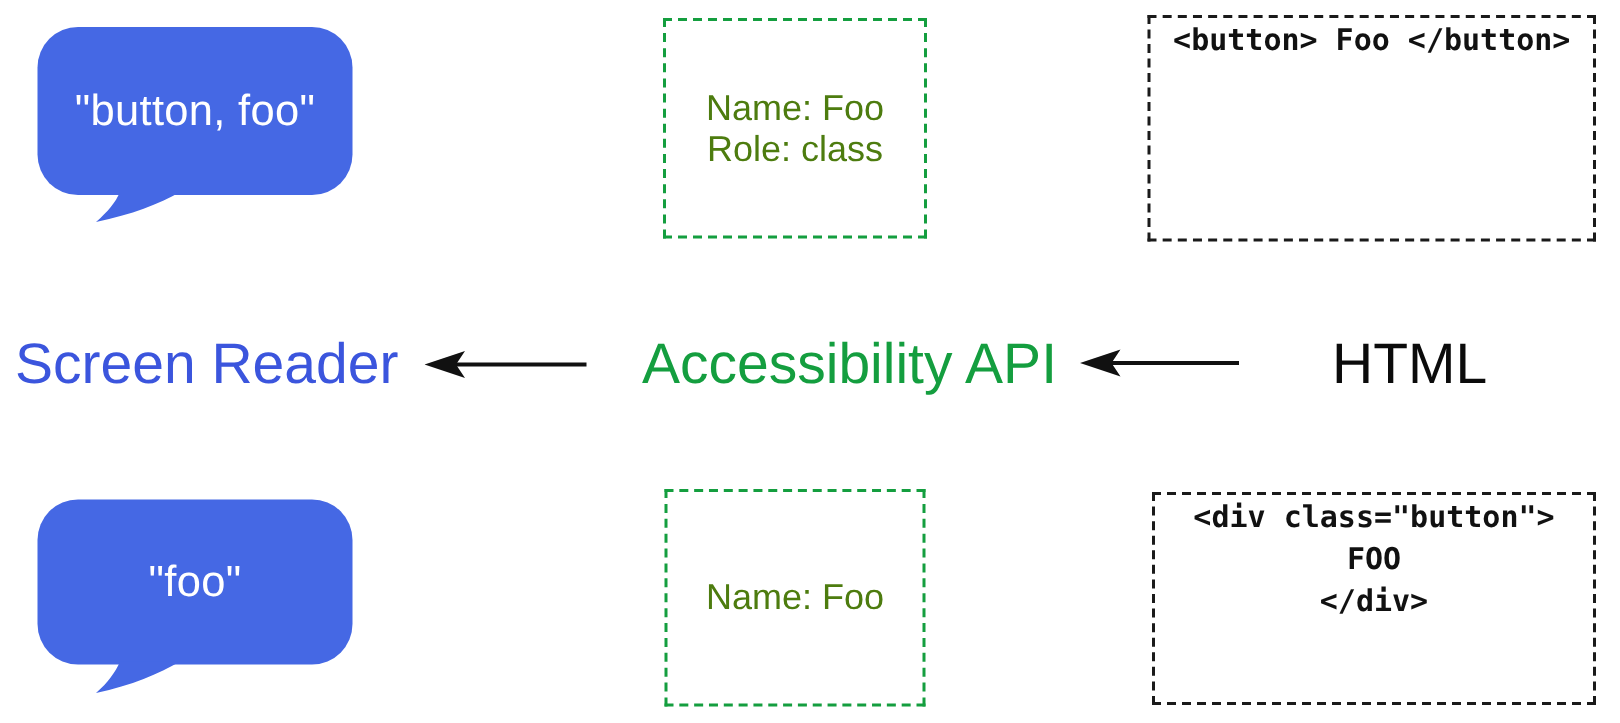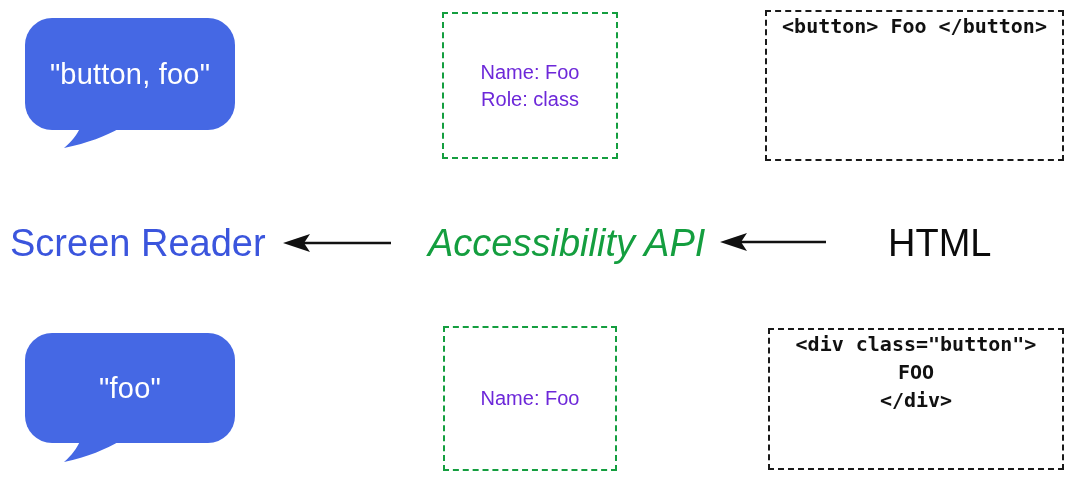--- a/index.html
+++ b/index.html
@@ -32,22 +32,22 @@
   .a11y-box {
     position: absolute;
     border: 2px dashed #149e3f;
     display: flex;
     flex-direction: column;
     align-items: center;
     justify-content: center;
     text-align: center;
   }
   .a11y-box .a11y-line {
-    color: #6d28d9;
-    font-size: 20px;
+    color: #4d7c0f;
+    font-size: 24px;
     line-height: 27px;
   }
   .code-box {
     position: absolute;
     border: 2px dashed #1a1a1a;
     display: flex;
     flex-direction: column;
     align-items: center;
     justify-content: flex-start;
     text-align: center;
@@ -61,21 +61,21 @@
     white-space: pre;
   }
 
   
   .pipe-label {
     position: absolute;
     font-size: 38px;
     white-space: nowrap;
   }
   .pipe-label.blue  { color: #3b55dd; }
-  .pipe-label.green { color: #149e3f; font-style: italic; }
+  .pipe-label.green { color: #149e3f; }
   .pipe-label.black { color: #0b0b0b; }
 
   .arrow-svg { position: absolute; }
 </style>
 </head>
 <body>
 
 <div class="canvas">
 
   <div class="bubble" style="left:25px; top:18px; width:210px; height:112px;">

